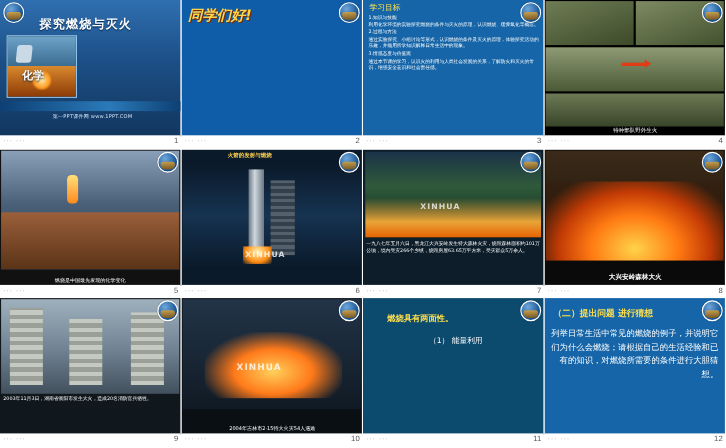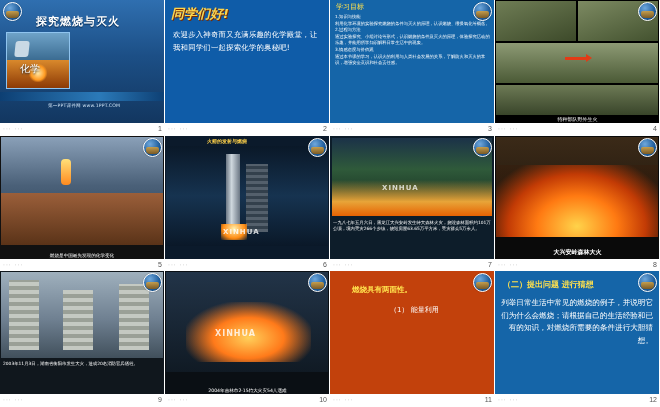--- a/index.html
+++ b/index.html
@@ -127,42 +127,42 @@
   .s1 .photobox .ph2:after{
     content:"";position:absolute;left:22px;top:4px;width:18px;height:18px;
     background: radial-gradient(circle,#ffe9a8 0%,#ff9b22 55%,rgba(255,60,0,0) 75%);
   }
   .s1 .chem {
     position: absolute;
     left: 20px;
     top: 62px;
     color: #ffffff;
     font-size: 10px;
-    font-weight: normal;
+    font-weight: bold;
     text-shadow: 0 1px 2px #00213f;
   }
   .s1 .bluebar {
     position: absolute;
     left: 0;
     top: 92px;
     width: 165px;
     height: 9px;
     background: linear-gradient(90deg,#0d3f73,#2b7ab9 60%,#0d3f73);
   }
   .s1 .source {
     position: absolute;
     left: 48px;
     top: 103px;
     color: #cfe3f5;
     font-size: 4.6px;
     letter-spacing: .2px;
   }
 
   
-  .s2 { background: #0f5ca8; padding-left: 34px; }
+  .s2 { background: #0f5ca8; }
   .s2 .hdr {
     position: absolute;
     left: 6px; top: 5px;
     color: #ffd54a;
     font-size: 13px;
     font-weight: bold;
     text-shadow: 1px 1px 0 #7a2b00;
     font-style: italic;
   }
   .s2 .body {
@@ -349,21 +349,21 @@
   .s10 .watermark {
     position:absolute; left:50px; top:58px;
     color:rgba(255,255,255,.8); font-size:8px; font-weight:bold; letter-spacing:1px;
   }
   .s10 .cap {
     position:absolute; left:0; bottom:2px; width:165px; text-align:center;
     color:#fff; font-size:4.6px;
   }
 
   
-  .s11 { background: #c2410c; }
+  .s11 { background: #0c4a6e; }
   .s11 .hdr {
     position:absolute; left:22px; top:14px;
     color:#ffe14d; font-size:7.5px; font-weight:bold;
   }
   .s11 .l1, .s11 .l2 {
     position:absolute; left:12px;
     color:#ffffff; font-size:7px; line-height:11px; width:145px;margin-left:48px;
   }
   .s11 .l1 { top:34px; }
   .s11 .l2 { top:52px; }
@@ -404,21 +404,20 @@
     <div class="numbar">
       <span class="dots">··· ···</span>
       <span class="pagenum">1</span>
     </div>
   </div>
 
   <div class="slide">
     <div class="canvas s2">
       <div class="badge"></div>
       <div class="hdr">同学们好!</div>
-      <div class="body">欢迎步入神奇而又充满乐趣的化学殿堂，让我和同学们一起探索化学的奥秘吧!</div>
     </div>
     <div class="numbar">
       <span class="dots">··· ···</span>
       <span class="pagenum">2</span>
     </div>
   </div>
 
   <div class="slide">
     <div class="canvas s3">
       <div class="badge"></div>

